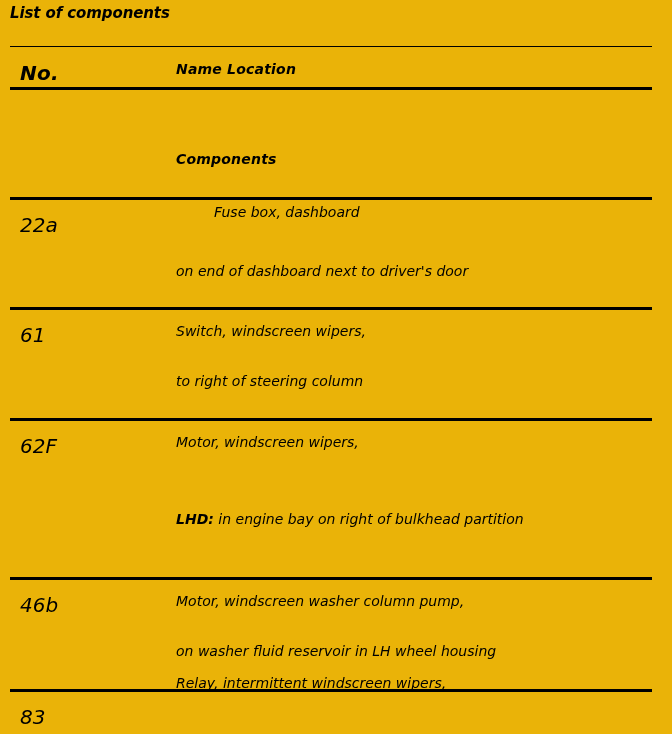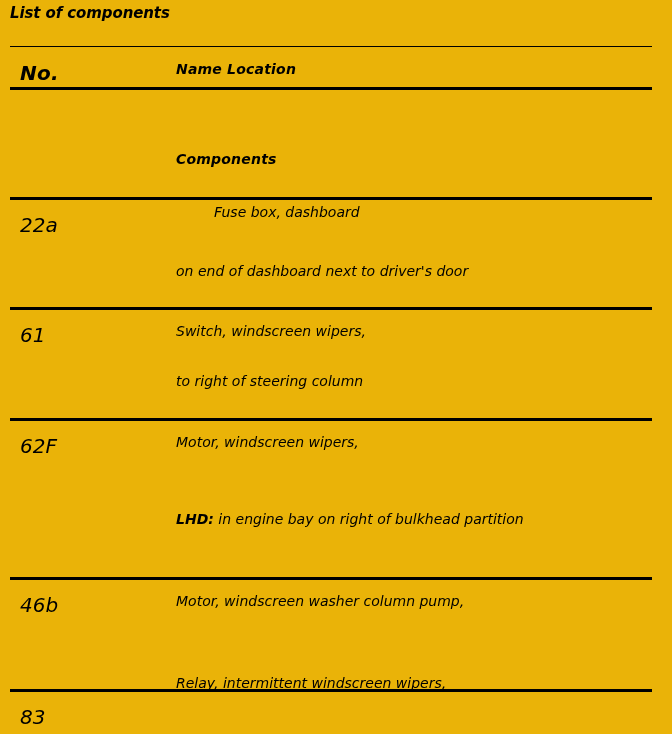--- a/index.html
+++ b/index.html
@@ -99,18 +99,19 @@
 
   <div class="cell-no" style="top:434px;">62F</div>
   <div class="cell-name" style="top:434px;">Motor, windscreen wipers,</div>
   <div class="cell-name" style="top:484px;margin-top:27px;">
     <span class="bold-prefix">LHD:</span><span>&nbsp;</span><span>in engine bay on right of bulkhead partition</span>
   </div>
   <div class="rule rule-thick" style="top:577px;"></div>
 
   <div class="cell-no" style="top:593px;">46b</div>
   <div class="cell-name" style="top:593px;">Motor, windscreen washer column pump,</div>
+  <div class="cell-name" style="top:643px;">on washer fluid reservoir in LH wheel housing</div>
   <div class="rule rule-thick" style="top:689px;"></div>
 
   <div class="cell-no" style="top:705px;">83</div>
   <div class="cell-name" style="top:675px;text-align:center;">Relay, intermittent windscreen wipers,</div>
 
 </div>
 
 </body></html>

